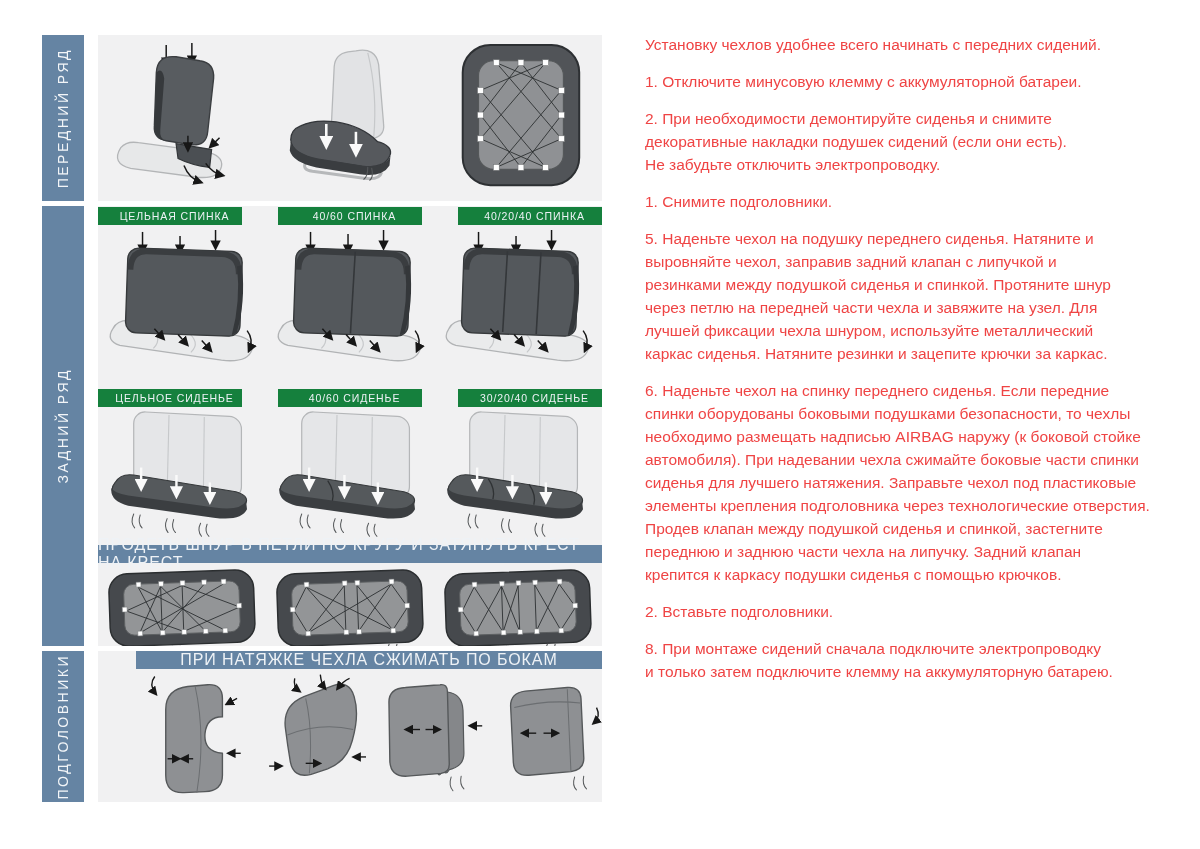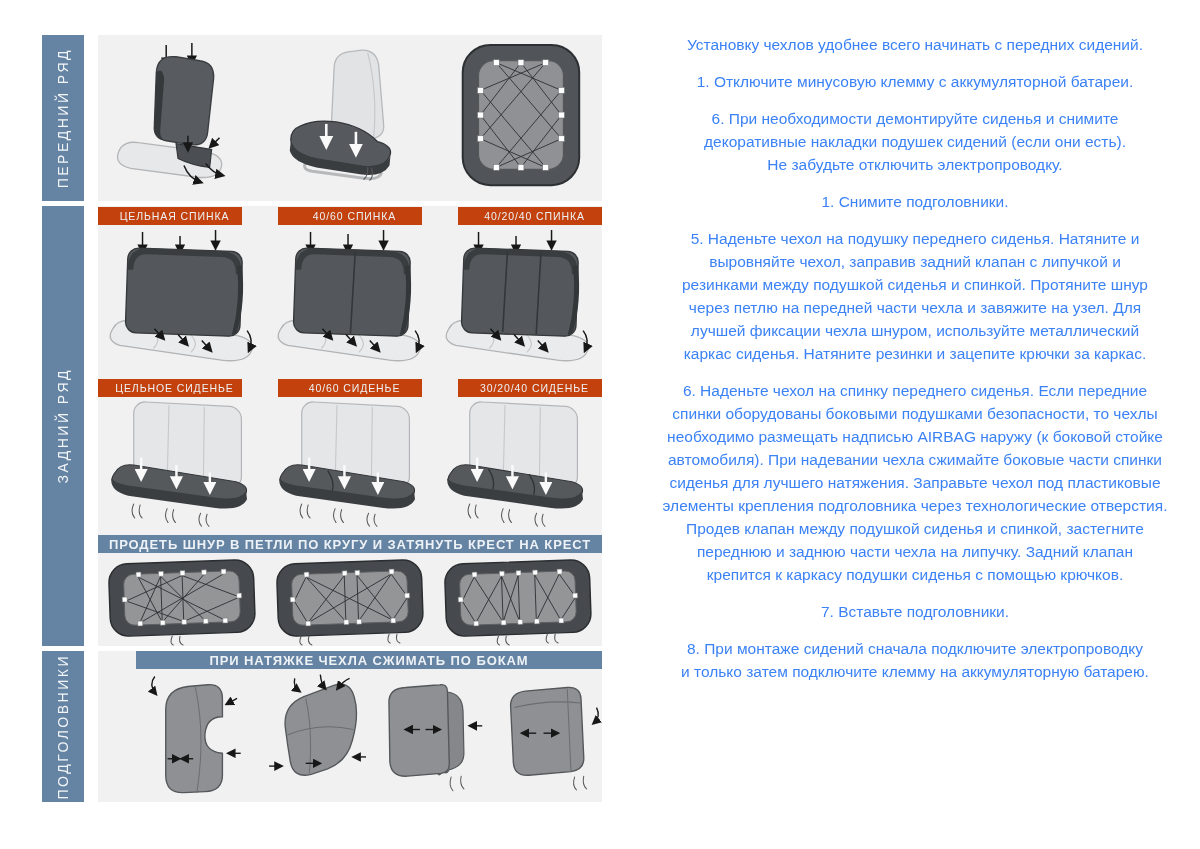--- a/index.html
+++ b/index.html
@@ -17,46 +17,46 @@
     writing-mode: vertical-rl; transform: rotate(180deg);
     color: #f2f5f8; font-size: 14px; letter-spacing: 2.5px; white-space: nowrap;
   }
   
   .panel { position: absolute; left: 98px; width: 504px; background: #f1f1f2; overflow: hidden; }
   .panel-front { top: 35px; height: 166px; display: flex; align-items: center; }
   .panel-back  { top: 206px; height: 440px; }
   .panel-head  { top: 651px; height: 151px; padding-left: 38px; }
   .label-row { display: flex; gap: 36px; margin-top: 1px; }
   .col-bar {
-    flex: 1 1 0; height: 18px; background: #c2410c; color: #eef2f6;
+    flex: 1 1 0; height: 18px; background: #15803d; color: #eef2f6;
     display: flex; align-items: center; justify-content: center;
     font-size: 10.5px; letter-spacing: 0.9px; white-space: nowrap; padding-left: 9px;
   }
   .banner {
     height: 18px; background: #6584a3; color: #eef2f6; margin-top: 2px;
     display: flex; align-items: center; justify-content: center;
-    font-size: 13px; letter-spacing: 0.9px; font-weight: bold;
+    font-size: 16px; letter-spacing: 0.9px;
   }
   .drow { display: flex; }
   .drow .slot { flex: 1 1 0; display: flex; justify-content: center; align-items: flex-start; }
   .row-backrest { height: 152px; padding-top: 3px; }
   .row-cushion  { height: 136px; padding-top: 3px; }
   .row-lace     { height: 93px;  padding-top: 3px; }
   .row-headrest { height: 132px; padding-top: 2px; }
   
   .arr  { stroke: #171717; stroke-width: 1.5; fill: none; }
   .arrw { stroke: #fafafa; stroke-width: 2.6; fill: none; }
   .cord { stroke: #55585a; stroke-width: 1.1; fill: none; stroke-linecap: round; }
   .seamL { stroke: #c6c8ca; stroke-width: 1.2; fill: none; }
   .seamD { stroke: #34373a; stroke-width: 1.6; fill: none; }
   .lace line { stroke: #2c2f31; stroke-width: 0.9; }
   
   .instructions {
     position: absolute; left: 645px; top: 33px; width: 540px;
-    color: #3b82f6; font-size: 15.5px; line-height: 23px; text-align: center;
+    color: #ef4444; font-size: 15.5px; line-height: 23px;
   }
   .instructions p { margin: 0 0 14px 0; white-space: pre-line; }
 </style>
 </head>
 <body>
 
 <div class="page">
 
   <svg width="0" height="0" style="position:absolute" aria-hidden="true">
     <defs>
@@ -208,21 +208,21 @@
             <path class="seamD" d="M102,24 L100,107"></path>
           </g>
           <path class="arr" marker-end="url(#ab)" d="M52,102 l9,10"></path>
           <path class="arr" marker-end="url(#ab)" d="M76,108 l9,10"></path>
           <path class="arr" marker-end="url(#ab)" d="M100,114 l9,10"></path>
           <path class="arr" marker-end="url(#ab)" d="M146,104 q7,9 2,20"></path>
         </svg>
       </div>
     </div>
 
-    <div class="label-row" style="margin-top:2px">
+    <div class="label-row" style="margin-top:12px">
       <div class="col-bar">ЦЕЛЬНОЕ СИДЕНЬЕ</div>
       <div class="col-bar">40/60 СИДЕНЬЕ</div>
       <div class="col-bar">30/20/40 СИДЕНЬЕ</div>
     </div>
 
     <div class="drow row-cushion">
       <div class="slot">
         <svg width="158" height="130" viewBox="0 0 160 140">
           <g transform="skewY(3)">
             <rect x="28" y="0" width="116" height="88" rx="13" fill="#e5e6e8" stroke="#b4b6b8" stroke-width="1.3"></rect>
@@ -443,37 +443,37 @@
           <path class="arr" marker-end="url(#ab)" d="M112,40 q5,10 -3,17"></path>
           <path class="cord" d="M88,116 q-3,9 2,14 m8,-15 q-2,9 3,14"></path>
         </svg>
       </div>
     </div>
   </section>
 
   <article class="instructions">
     <p>Установку чехлов удобнее всего начинать с передних сидений.</p>
     <p>1. Отключите минусовую клемму с аккумуляторной батареи.</p>
-    <p>6. При необходимости демонтируйте сиденья и снимите
+    <p>2. При необходимости демонтируйте сиденья и снимите
 декоративные накладки подушек сидений (если они есть).
 Не забудьте отключить электропроводку.</p>
     <p>1. Снимите подголовники.</p>
     <p>5. Наденьте чехол на подушку переднего сиденья. Натяните и
 выровняйте чехол, заправив задний клапан с липучкой и
 резинками между подушкой сиденья и спинкой. Протяните шнур
 через петлю на передней части чехла и завяжите на узел. Для
 лучшей фиксации чехла шнуром, используйте металлический
 каркас сиденья. Натяните резинки и зацепите крючки за каркас.</p>
     <p>6. Наденьте чехол на спинку переднего сиденья. Если передние
 спинки оборудованы боковыми подушками безопасности, то чехлы
 необходимо размещать надписью AIRBAG наружу (к боковой стойке
 автомобиля). При надевании чехла сжимайте боковые части спинки
 сиденья для лучшего натяжения. Заправьте чехол под пластиковые
 элементы крепления подголовника через технологические отверстия.
 Продев клапан между подушкой сиденья и спинкой, застегните
 переднюю и заднюю части чехла на липучку. Задний клапан
 крепится к каркасу подушки сиденья с помощью крючков.</p>
-    <p>7. Вставьте подголовники.</p>
+    <p>2. Вставьте подголовники.</p>
     <p>8. При монтаже сидений сначала подключите электропроводку
 и только затем подключите клемму на аккумуляторную батарею.</p>
   </article>
 
 </div>
 
 </body></html>

